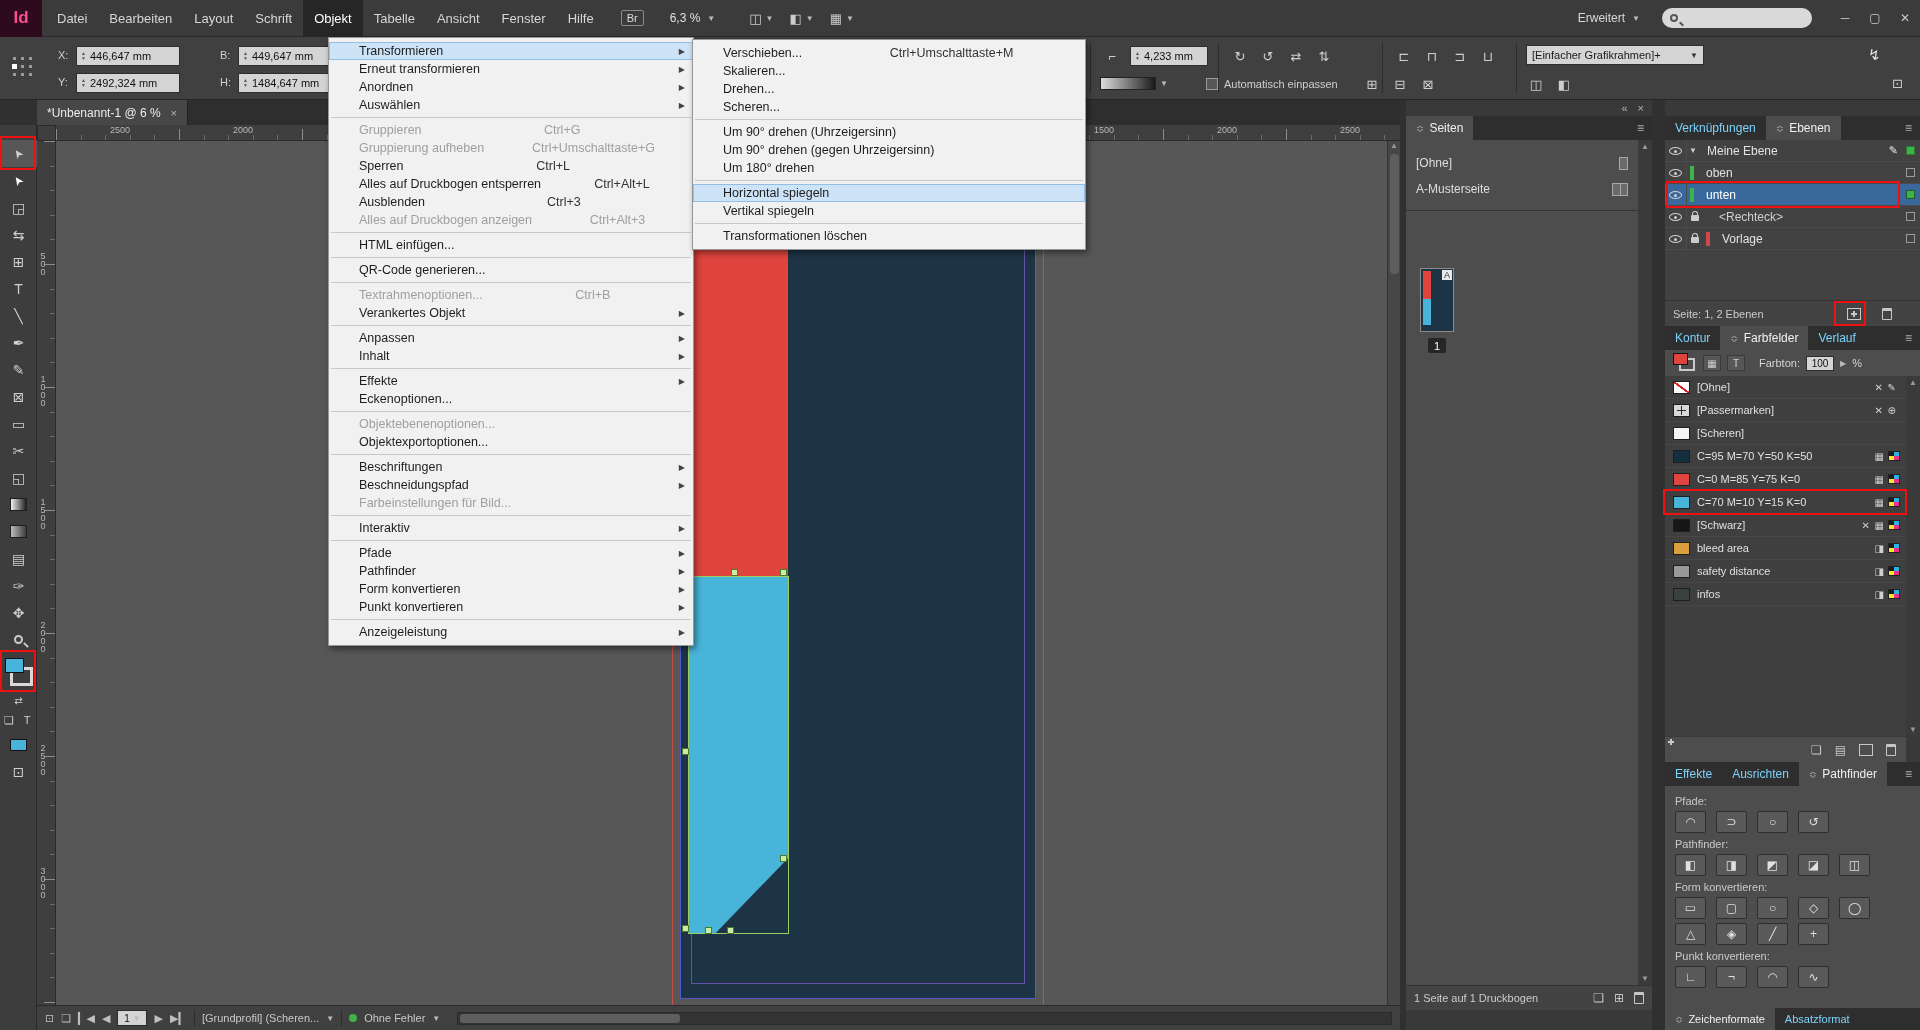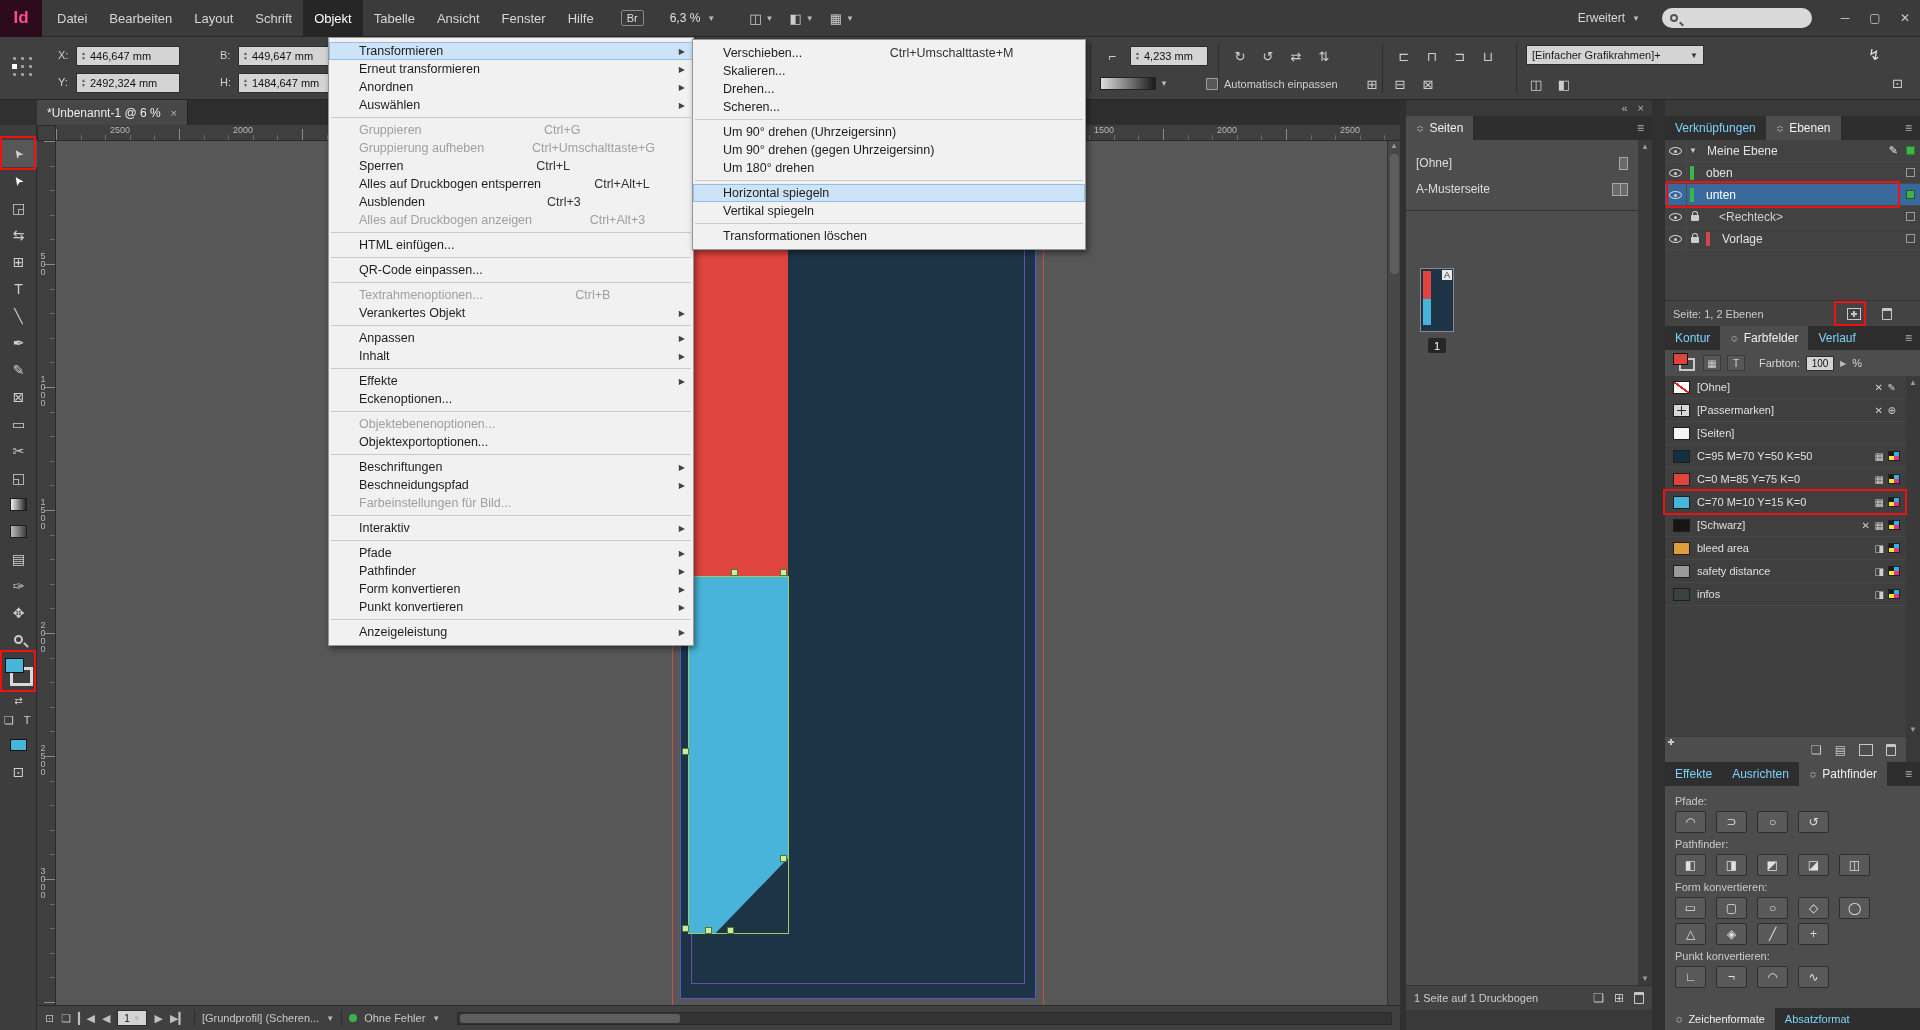--- a/index.html
+++ b/index.html
@@ -649,21 +649,21 @@
         <span class="marrow">▶</span>
       </div>
 
       <div class="mrow sep">
         
         
         
       </div>
 
       <div class="mrow">
-        <span class="mlabel">QR-Code einpassen...</span>
+        <span class="mlabel">QR-Code generieren...</span>
         <span class="mshort"></span>
         <span class="marrow">▶</span>
       </div>
 
       <div class="mrow sep">
         
         
         
       </div>
 
@@ -1055,21 +1055,21 @@
 
         <div class="swrow reg">
           <span class="swchip"></span>
           <span class="swname">[Passermarken]</span>
           <span class="swicons">✕ ⊕</span>
 
         </div>
 
         <div class="swrow" style="--sw: #f5f5f5;">
           <span class="swchip"></span>
-          <span class="swname">[Seiten]</span>
+          <span class="swname">[Scheren]</span>
           <span class="swicons"></span>
 
         </div>
 
         <div class="swrow cmyk" style="--sw: #14303f;">
           <span class="swchip"></span>
           <span class="swname">C=95 M=70 Y=50 K=50</span>
           <span class="swicons">▦</span>
           <span class="cmykchip"></span>
         </div>

